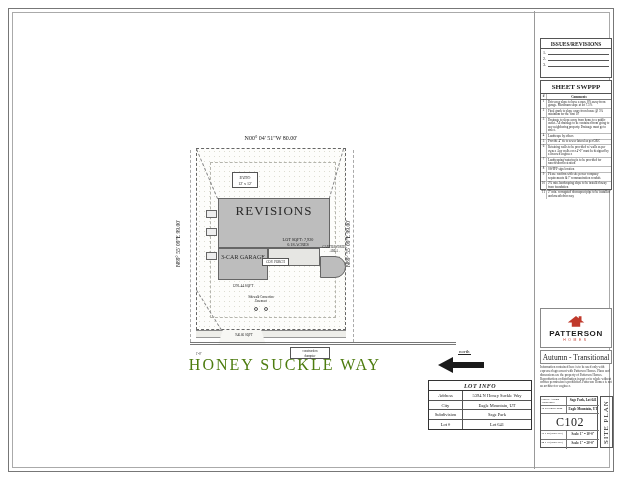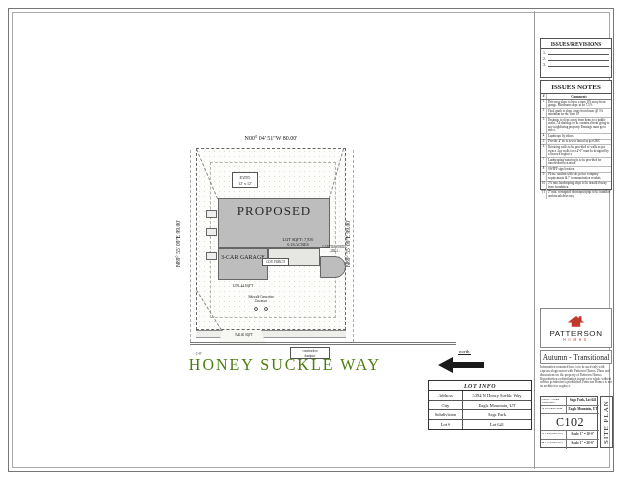--- a/index.html
+++ b/index.html
@@ -52,21 +52,21 @@
         <span>2.</span>
         <span class="rule"></span>
       </div>
     <div class="issues-line">
         <span>3.</span>
         <span class="rule"></span>
       </div>
   </div>
 
   <div class="abs rp-box" style="left:540px;top:80px;width:72px;height:110px;">
-    <div class="rp-title" style="font-size:7px;padding:2px 0;">ISSUES NOTES</div>
+    <div class="rp-title" style="font-size:7px;padding:2px 0;">SHEET SWPPP</div>
     <div class="notes-head">
       <span class="note-num">#</span>
       <span class="note-txt" style="text-align:center;">Comments</span>
     </div>
     <div class="note-row">
         <span class="note-num">1</span>
         <span class="note-txt">Driveway slope to have a max. 8% away from garage. Maximum slope at lot 7.5%</span>
       </div>
     <div class="note-row">
         <span class="note-num">2</span>
@@ -107,21 +107,21 @@
     <div class="note-row" style="border-bottom:none;">
         <span class="note-num">11</span>
         <span class="note-txt">2" min. corrugated downspout pipe to be installed underneath driveway</span>
       </div>
   </div>
 
   <div class="abs rp-box" style="left:540px;top:308px;width:72px;height:40px;display:flex;flex-direction:column;align-items:center;justify-content:center;border-color:#888;">
     <svg width="22" height="15" viewBox="0 0 24 16">
       <path d="M3,9 L12,2 L15,4.4 L15,2.4 L18,2.4 L18,6.8 L21,9 L16.6,9 L16.6,13.8 L7.4,13.8 L7.4,9 Z" fill="#c0392b"></path>
     </svg>
-    <div style="font-family:'Liberation Sans',sans-serif;font-weight:normal;font-size:8px;letter-spacing:0.6px;color:#1c1c1c;">PATTERSON</div>
+    <div style="font-family:'Liberation Sans',sans-serif;font-weight:bold;font-size:8px;letter-spacing:0.6px;color:#1c1c1c;">PATTERSON</div>
     <div style="font-family:'Liberation Sans',sans-serif;font-size:3.4px;letter-spacing:2.6px;color:#c0392b;margin-top:0.5px;">HOMES</div>
   </div>
 
   <div class="abs rp-box" style="left:540px;top:350px;width:72px;height:14px;border-color:#888;display:flex;align-items:center;justify-content:center;font-size:7.5px;">Autumn - Transitional</div>
 
   <div class="abs tiny" style="left:540px;top:366px;width:72px;font-size:3.2px;color:#333;">Information contained here is to be used only with expressed agreement with Patterson Homes. Plans and dimensions are the property of Patterson Homes. Reproduction or distribution in part or in whole without written permission is prohibited. Patterson Homes is not an architect or engineer.</div>
 
   <div class="abs" style="left:540px;top:396px;width:58px;height:52px;border:1px solid #555;">
     <div class="tbl-cell" style="left:0;top:0;width:26px;height:9px;border-right:0.5px solid #777;border-bottom:0.5px solid #777;font-size:2.7px;padding:0.5px;">Project: Autumn - Transitional</div>
     <div class="tbl-cell" style="left:26px;top:0;width:32px;height:9px;border-bottom:0.5px solid #777;font-size:3.3px;font-weight:bold;padding:0.5px;text-align:center;">Sage Park, Lot 641</div>
@@ -155,21 +155,21 @@
 
   <div class="abs gray-block" style="left:218px;top:198px;width:112px;height:50px;"></div>
   <div class="abs gray-block" style="left:218px;top:248px;width:50px;height:32px;"></div>
   <div class="abs" style="left:268px;top:248px;width:52px;height:18px;background:#e6e6e3;border:1px solid #666;"></div>
   <div class="abs gray-block" style="left:320px;top:256px;width:26px;height:22px;border-radius:0 11px 11px 0;"></div>
 
   <div class="abs" style="left:206px;top:210px;width:11px;height:8px;border:0.5px solid #666;background:#eee;"></div>
   <div class="abs" style="left:206px;top:228px;width:11px;height:8px;border:0.5px solid #666;background:#eee;"></div>
   <div class="abs" style="left:206px;top:252px;width:11px;height:8px;border:0.5px solid #666;background:#eee;"></div>
 
-  <div class="abs" style="left:218px;top:203px;width:112px;text-align:center;font-size:13px;letter-spacing:1px;color:#2a2a2a;">PROPOSED</div>
+  <div class="abs" style="left:218px;top:203px;width:112px;text-align:center;font-size:13px;letter-spacing:1px;color:#2a2a2a;">REVISIONS</div>
   <div class="abs" style="left:266px;top:237px;width:64px;text-align:center;font-size:4.2px;line-height:1.3;">
     <div>LOT SQFT: 7,920</div>
     <div>0.18 ACRES</div>
   </div>
   <div class="abs" style="left:218px;top:254px;width:50px;text-align:center;font-size:6px;color:#2a2a2a;">3-CAR GARAGE</div>
   <div class="abs" style="left:318px;top:246px;width:32px;text-align:center;font-size:3px;line-height:1.2;">
     <div>CANTILEVERED</div>
     <div>AREA</div>
   </div>
   <div class="abs" style="left:262px;top:258px;width:27px;height:8px;border:0.5px solid #555;background:#fff;text-align:center;font-size:3.2px;line-height:7px;">COV. PORCH</div>

